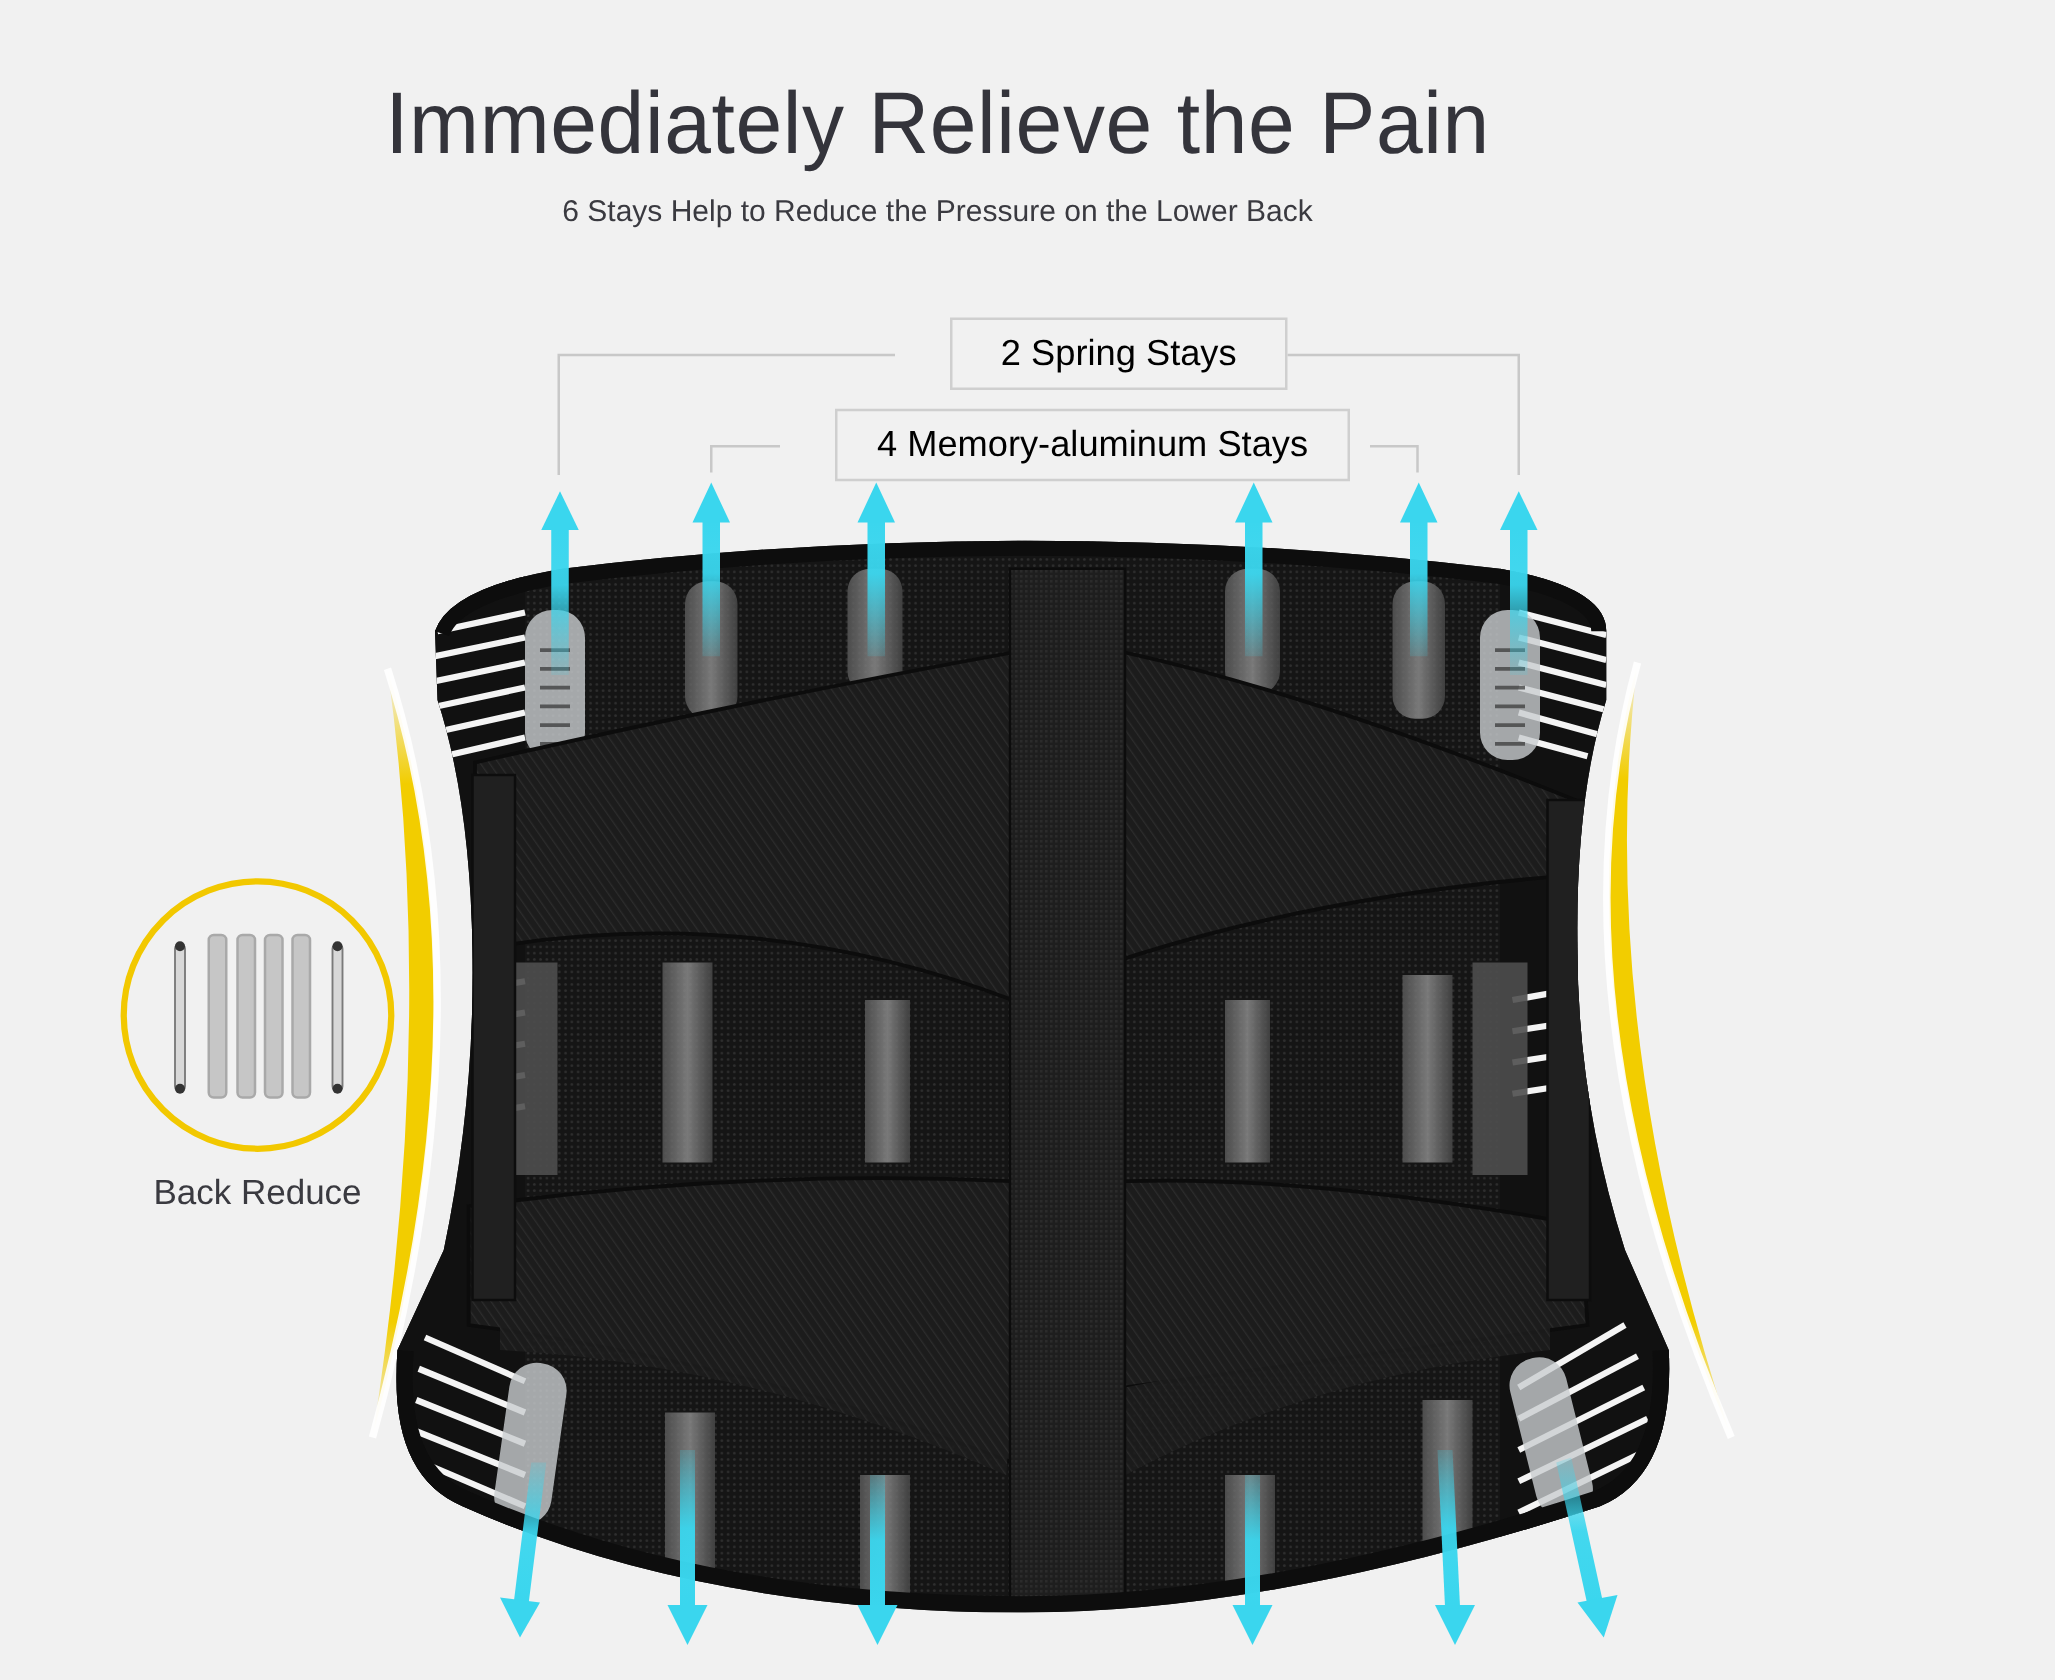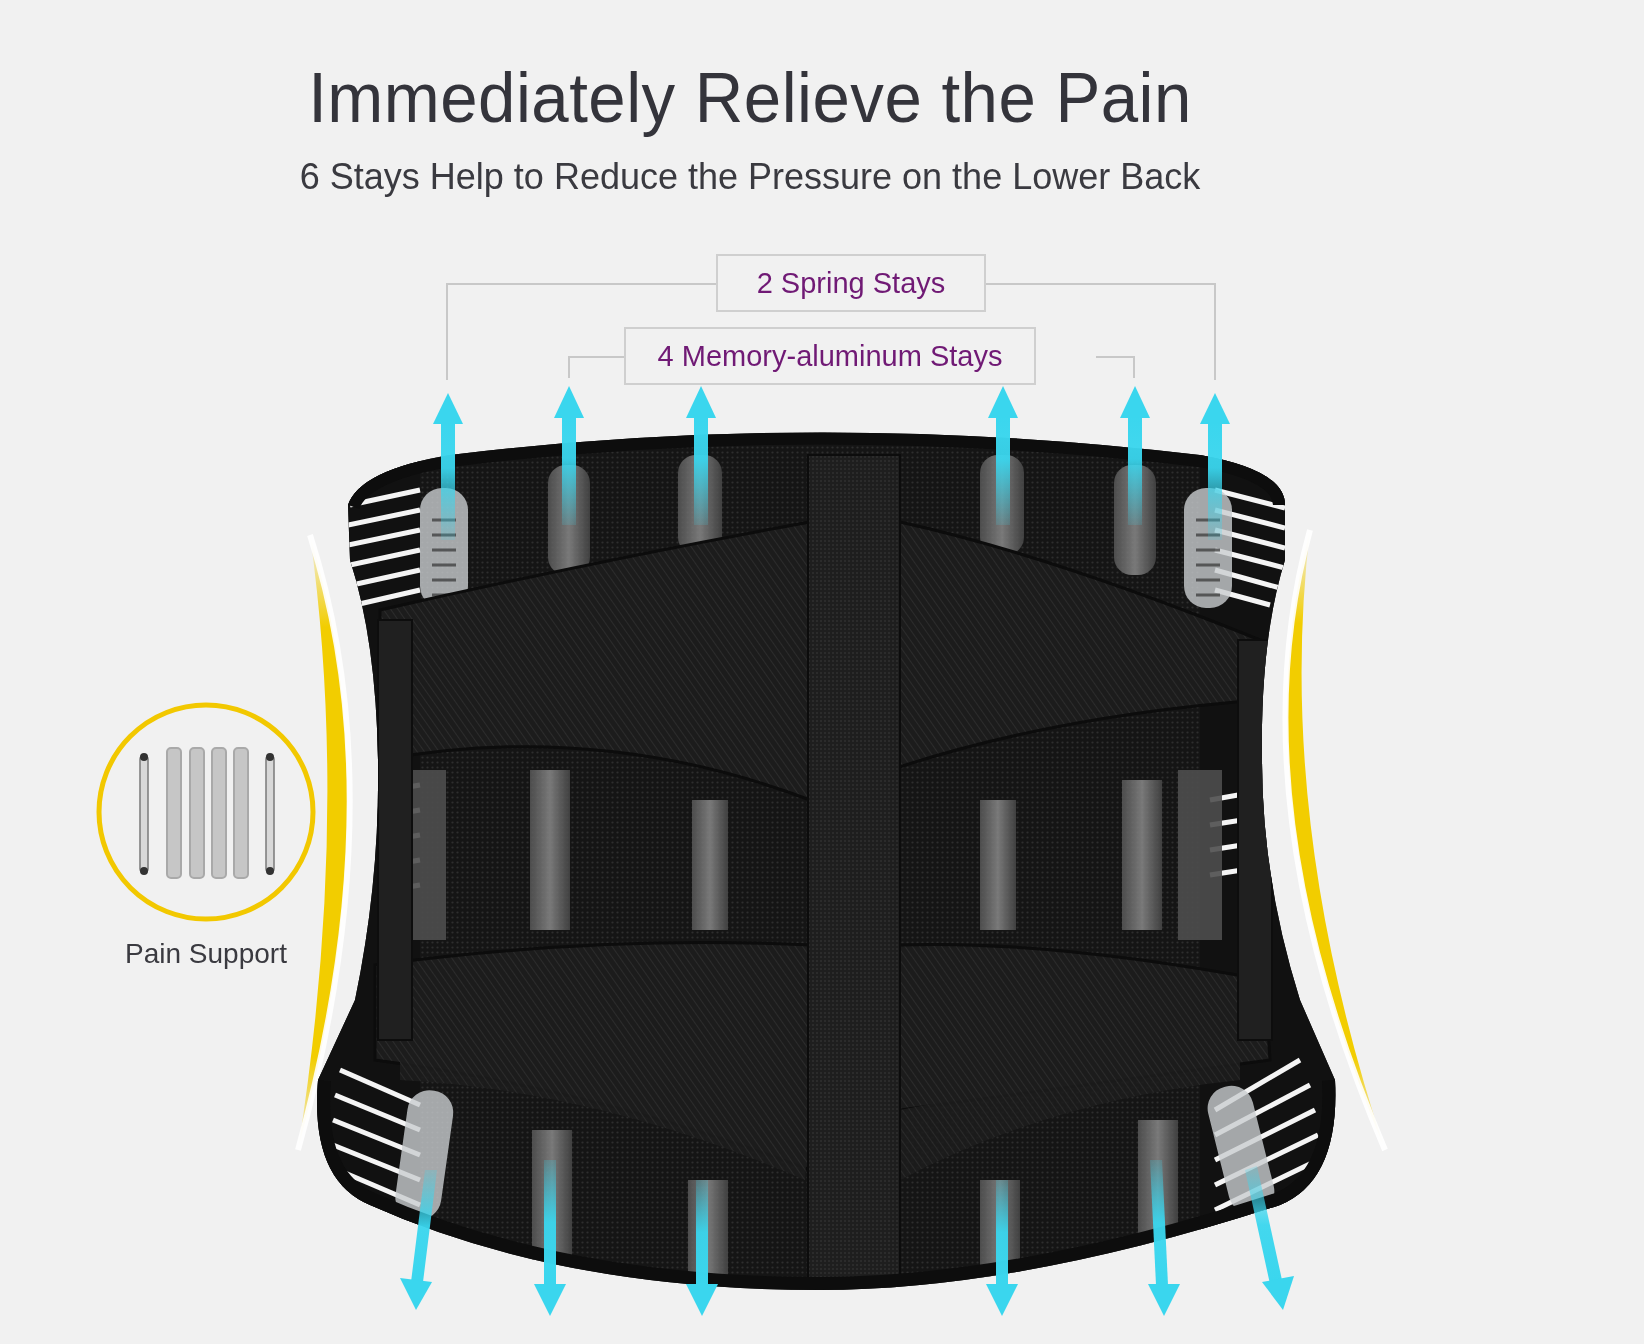--- a/index.html
+++ b/index.html
@@ -14,29 +14,30 @@
       position: absolute; left: 0; top: 58px; width: 1500px;
       text-align: center;
       font-size: 70px; font-weight: 400; letter-spacing: 0.5px;
       color: #34343b;
       transform: scaleX(0.96);
       transform-origin: 750px 0;
     }
     .subheadline {
       position: absolute; left: 0; top: 156px; width: 1500px;
       text-align: center;
-      font-size: 36px; color: #3a3a40;
+      font-size: 24px; color: #3a3a40;
     }
     .label-box {
       position: absolute;
       border: 2px solid #cfcfcf;
       background: #f1f1f1;
       text-align: center;
-      font-size: 29px; color: #701a75;
+      font-size: 29px; color: #000000;
       box-sizing: border-box;
+      margin-left: 44px;
     }
     .label-spring { left: 716px; top: 254px; width: 270px; height: 58px; line-height: 54px; }
     .label-memory { left: 624px; top: 327px; width: 412px; height: 58px; line-height: 54px; }
     .callout-caption {
       position: absolute; left: 96px; top: 938px; width: 220px;
       text-align: center; font-size: 28px; color: #3a3a40;
     }
     svg.art { position: absolute; left: 0; top: 0; }
   </style>
 </head>
@@ -255,13 +256,13 @@
       <rect x="167" y="748" width="14" height="130" rx="4"></rect>
       <rect x="190" y="748" width="14" height="130" rx="4"></rect>
       <rect x="212" y="748" width="14" height="130" rx="4"></rect>
       <rect x="234" y="748" width="14" height="130" rx="4"></rect>
     </g>
   </g>
 </svg>
 
 <div class="label-box label-spring">2 Spring Stays</div>
 <div class="label-box label-memory">4 Memory-aluminum Stays</div>
-<div class="callout-caption">Pain Support</div>
+<div class="callout-caption">Back Reduce</div>
 
 </body></html>

